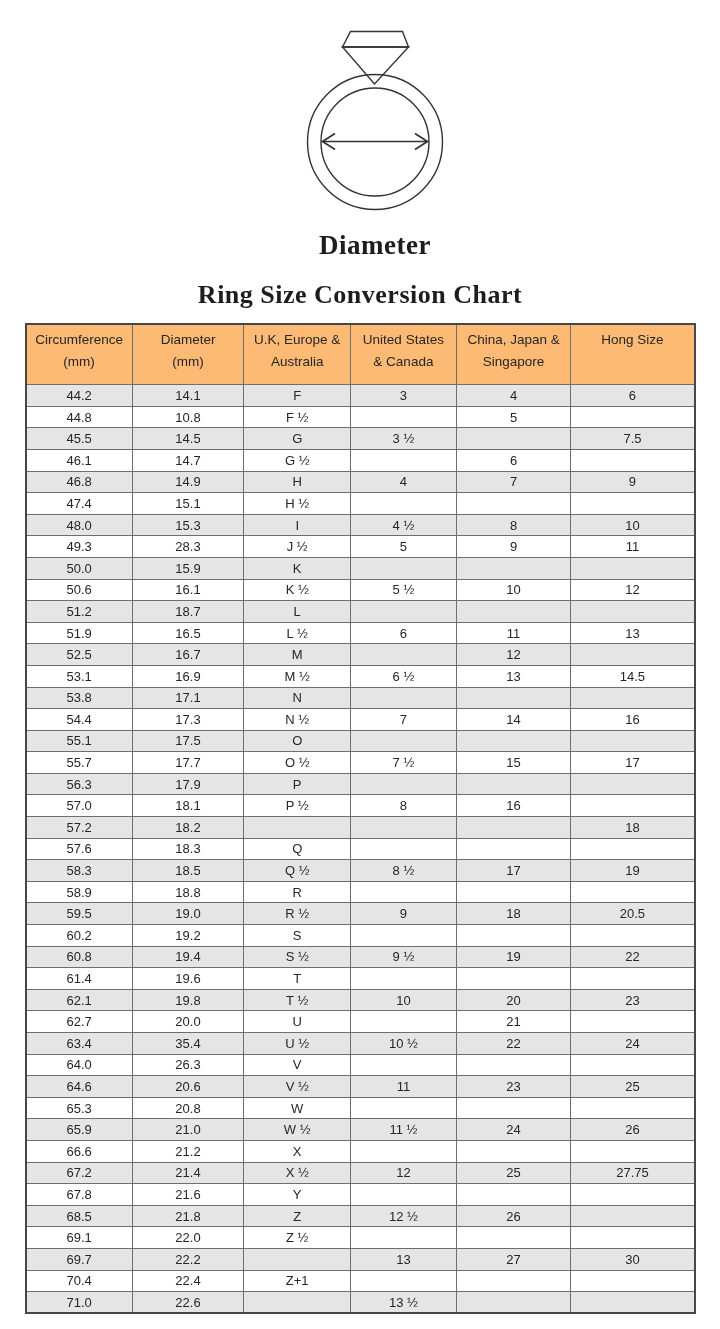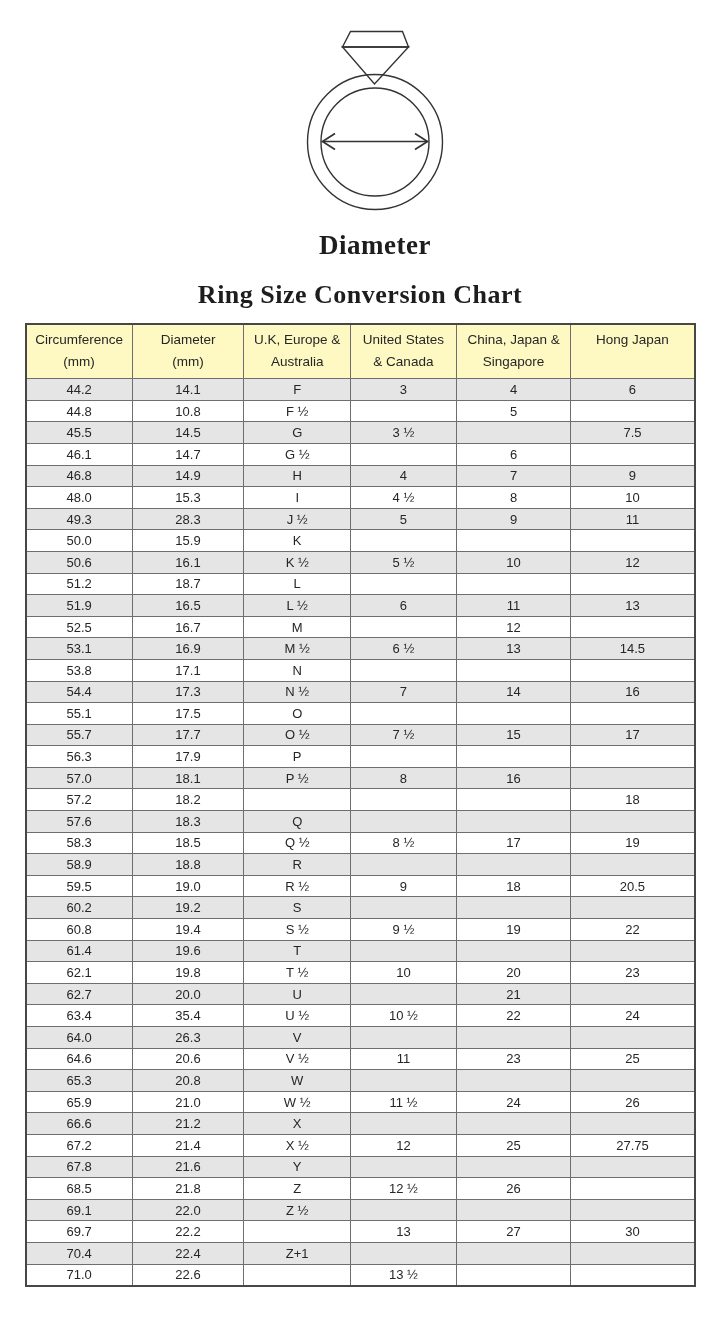--- a/index.html
+++ b/index.html
@@ -40,25 +40,25 @@
     width:671px;
     margin:13px auto 0;
     border-collapse:collapse;
     table-layout:fixed;
   }
   table.conversion,table.conversion th,table.conversion td{
     border:1px solid var(--grid);
   }
   table.conversion{border:2px solid var(--outer);}
   thead th{
-    background:#fef9c3;
+    background:#fdba74;
     font-weight:400;
     font-size:13.5px;
     line-height:1.6;
-    padding:4px 2px 6px;
+    padding:4px 2px 12px;
     vertical-align:top;
     white-space:pre-line;
     height:49px;
   }
   tbody td{
     height:21.6px;
     font-size:13px;
     line-height:1;
     text-align:center;
     vertical-align:middle;
@@ -111,21 +111,21 @@
         <th>Circumference
 (mm)</th>
         <th>Diameter
 (mm)</th>
         <th>U.K, Europe &amp;
 Australia</th>
         <th>United States
 &amp; Canada</th>
         <th>China, Japan &amp;
 Singapore</th>
-        <th>Hong Japan</th>
+        <th>Hong Size</th>
       </tr>
   </thead>
   <tbody>
       <tr>
         <td>44.2</td>
         <td>14.1</td>
         <td>F</td>
         <td>3</td>
         <td>4</td>
         <td>6</td>
@@ -156,20 +156,28 @@
       </tr>
       <tr>
         <td>46.8</td>
         <td>14.9</td>
         <td>H</td>
         <td>4</td>
         <td>7</td>
         <td>9</td>
       </tr>
       <tr>
+        <td>47.4</td>
+        <td>15.1</td>
+        <td>H ½</td>
+        <td></td>
+        <td></td>
+        <td></td>
+      </tr>
+      <tr>
         <td>48.0</td>
         <td>15.3</td>
         <td>I</td>
         <td>4 ½</td>
         <td>8</td>
         <td>10</td>
       </tr>
       <tr>
         <td>49.3</td>
         <td>28.3</td>

